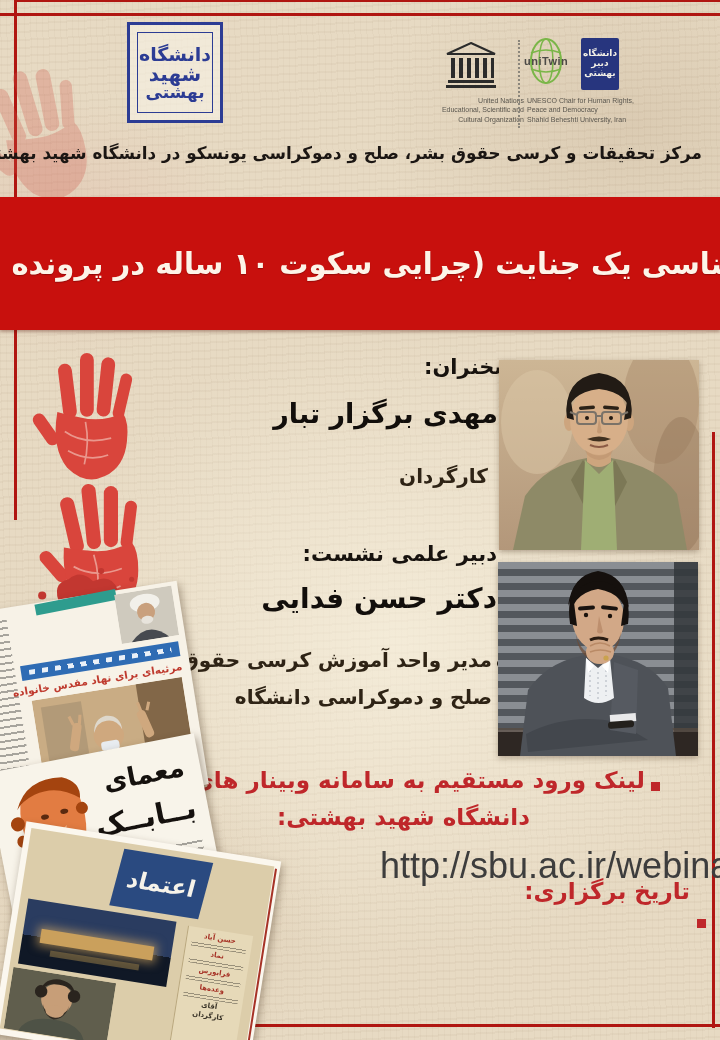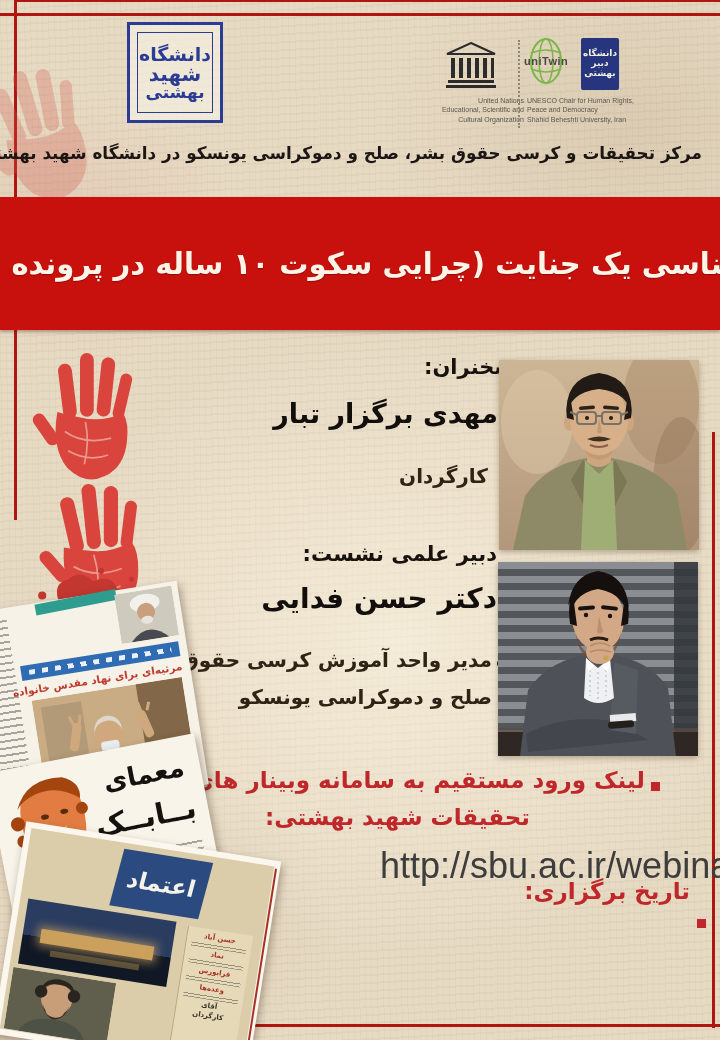--- a/index.html
+++ b/index.html
@@ -263,21 +263,21 @@
       <path d="M88,79 Q100,74 112,79 Q100,84 88,79 Z" fill="#40301f"></path>
       <path d="M91,85 Q100,89 109,85" stroke="#8a5a44" stroke-width="2" fill="none"></path>
       <path d="M86,90 Q100,101 114,90 Q112,98 100,100 Q88,98 86,90 Z" fill="#b98f6b" opacity=".5"></path>
     </svg>
   </div>
 
   <div class="abs sec-label rtl nowrap" style="right:223px;top:542px;">دبیر علمی نشست:</div>
   <div class="abs person-name rtl nowrap" style="right:223px;top:582px;font-size:28px;">دکتر حسن فدایی</div>
   <div class="abs dot" style="left:497px;top:660px;"></div>
   <div class="abs role-text rtl nowrap" style="right:228px;top:648px;">مدیر واحد آموزش کرسی حقوق بشر،</div>
-  <div class="abs role-text rtl nowrap" style="right:228px;top:685px;">صلح و دموکراسی یونسکو</div>
+  <div class="abs role-text rtl nowrap" style="right:228px;top:685px;">صلح و دموکراسی دانشگاه</div>
 
   <div class="abs photo photo2">
     <svg viewBox="0 0 200 194" preserveAspectRatio="none">
       <rect x="176" width="24" height="194" fill="#33373b" opacity=".85"></rect>
       <rect y="166" width="200" height="5" fill="#584a3e" opacity=".7"></rect>
       <rect y="170" width="200" height="24" fill="#2e2723"></rect>
       <path d="M22,194 L30,128 Q52,96 96,92 L110,92 Q152,98 170,126 L178,194 Z" fill="#4e5258"></path>
       <path d="M28,172 Q70,150 120,160 L150,178 L30,190 Z" fill="#43474d"></path>
       <path d="M112,168 L116,100 L140,108 L138,172 Z" fill="#565a61"></path>
       <rect x="112" y="152" width="26" height="8" fill="#e9e9ea" transform="rotate(-4 125 156)"></rect>
@@ -300,21 +300,21 @@
       <path d="M78,72 Q80,96 100,100 Q120,96 123,70 Q118,92 100,94 Q82,92 78,72 Z" fill="#6d4a33" opacity=".7"></path>
       <path d="M92,78 Q100,74 110,78" stroke="#2a1c12" stroke-width="3" fill="none"></path>
       <ellipse cx="102" cy="90" rx="14" ry="12" fill="#d2a887"></ellipse>
       <path d="M92,84 Q102,78 112,84 M92,90 Q102,86 113,90" stroke="#b98a66" stroke-width="1.5" fill="none"></path>
       <circle cx="108" cy="96" r="2.6" fill="#caa24e"></circle>
     </svg>
   </div>
 
   <div class="abs sq-bullet" style="left:651px;top:782px;"></div>
   <div class="abs red-line rtl nowrap" style="right:75px;top:767px;">لینک ورود مستقیم به سامانه وبینار های</div>
-  <div class="abs red-line rtl nowrap" style="right:190px;top:804px;">تحقیقات شهید بهشتی:</div>
+  <div class="abs red-line rtl nowrap" style="right:190px;top:804px;">دانشگاه شهید بهشتی:</div>
   <div class="abs url-text">http://sbu.ac.ir/webinar</div>
 
   <div class="abs sq-bullet" style="left:697px;top:919px;"></div>
   <div class="abs red-line rtl nowrap" style="right:30px;top:878px;">تاریخ برگزاری:</div>
 
   <div class="clip clipA" style="z-index:3;">
     <div class="abs textlines" style="left:5px;top:8px;width:33px;height:188px;"></div>
     <div class="abs" style="right:62px;top:0;width:82px;height:11px;background:#2e9c8e;transform:rotate(-2deg);"></div>
     <div class="abs" style="right:6px;top:4px;width:58px;height:50px;">
       <svg viewBox="0 0 58 50" preserveAspectRatio="none">

